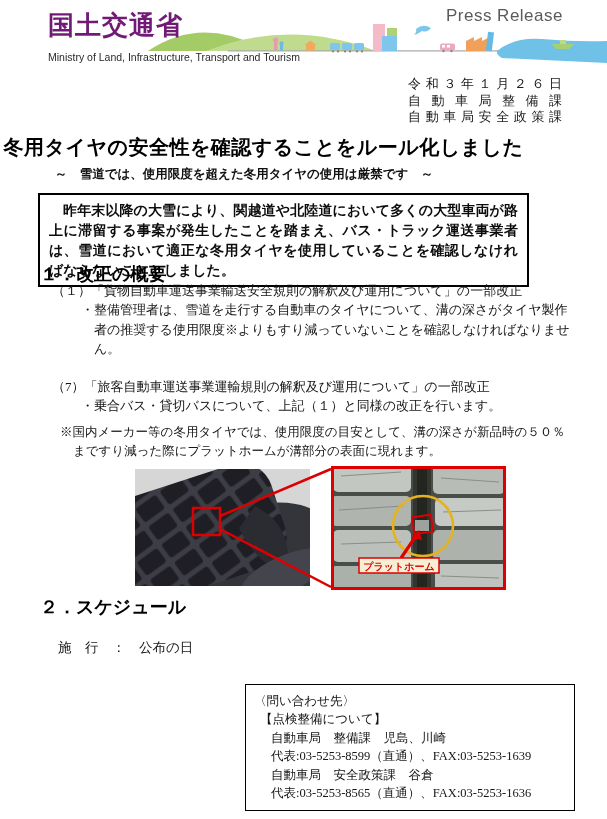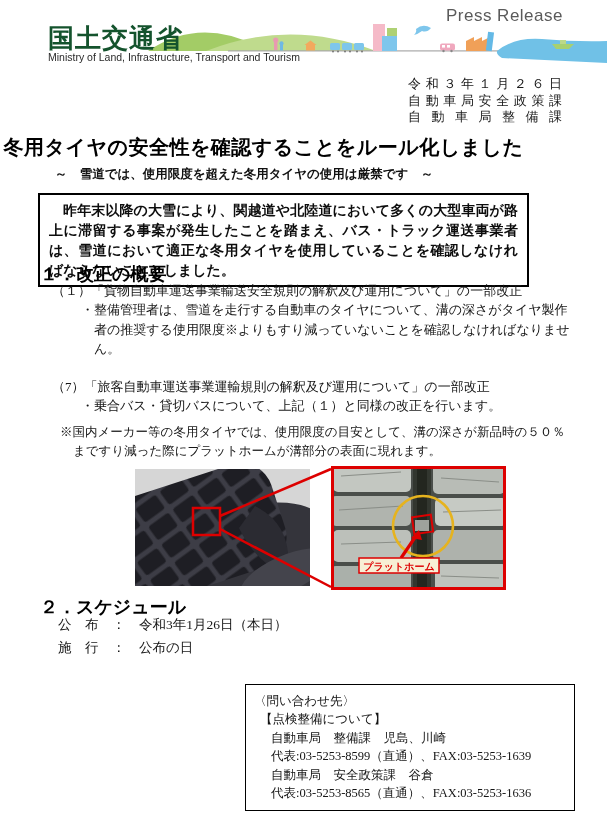--- a/index.html
+++ b/index.html
@@ -10,22 +10,22 @@
     font-family:"Liberation Serif","DejaVu Serif",serif;
   }
   .gothic { font-family:"Liberation Sans","DejaVu Sans",sans-serif; }
 
   
   .press-release {
     position:absolute; top:6px; right:44px;
     font-size:17px; color:#5a5a5a; letter-spacing:0.5px;margin-left:40px;
   }
   .logo-ja {
-    position:absolute; top:21px; left:48px;
-    font-size:26px; font-weight:bold; color:#14532d; letter-spacing:1px; z-index:3;
+    position:absolute; top:8px; left:48px;
+    font-size:26px; font-weight:bold; color:#701a75; letter-spacing:1px; z-index:3;
   }
   .logo-en {
     position:absolute; top:51px; left:48px;
     font-size:10.5px; color:#2a2a2a; z-index:3;
   }
   .header-art { position:absolute; top:16px; left:148px; z-index:1; }
 
   .date-block { position:absolute; top:76px; left:408px; width:154px; }
   .date-line {
     font-size:13px; line-height:16.5px; color:#1a1a1a;
@@ -142,22 +142,22 @@
     <path d="M349,35 Q366,21 394,23 Q428,26 459,25 L459,47 L354,42 Q348,38 349,35 Z" fill="#70c1e7"></path>
 
     <g>
       <polygon points="404,28 426,28 421,33 408,33" fill="#a8d070"></polygon>
       <rect x="412" y="24" width="6" height="4" fill="#bcd989"></rect>
     </g>
   </svg>
 
   <div class="date-block gothic">
     <div class="date-line">令和３年１月２６日</div>
+    <div class="date-line">自動車局整備課</div>
     <div class="date-line">自動車局安全政策課</div>
-    <div class="date-line">自動車局整備課</div>
   </div>
 
   <div class="doc-title gothic">冬用タイヤの安全性を確認することをルール化しました</div>
   <div class="doc-subtitle gothic">～　雪道では、使用限度を超えた冬用タイヤの使用は厳禁です　～</div>
 
   <div class="summary-box gothic">　昨年末以降の大雪により、関越道や北陸道において多くの大型車両が路上に滞留する事案が発生したことを踏まえ、バス・トラック運送事業者は、雪道において適正な冬用タイヤを使用していることを確認しなければならないこととしました。</div>
 
   <div class="sec-heading sec1-heading gothic">１．改正の概要</div>
   <div class="body-text item1-title">（１）「貨物自動車運送事業輸送安全規則の解釈及び運用について」の一部改正</div>
   <div class="body-text item1-b1">・整備管理者は、雪道を走行する自動車のタイヤについて、溝の深さがタイヤ製作者の推奨する使用限度※よりもすり減っていないことを確認しなければなりません。</div>
@@ -229,21 +229,20 @@
       <polygon points="284,64 287,74 276,72" fill="#dd0000"></polygon>
 
       <rect x="224" y="92" width="80" height="15" fill="#f7efd5" stroke="#dd0000" stroke-width="1.5"></rect>
       <text x="264" y="103.5" text-anchor="middle" font-size="10" font-weight="bold" fill="#dd0000" font-family="Liberation Sans, sans-serif">プラットホーム</text>
 
       <rect x="197.5" y="1.5" width="172" height="121" fill="none" stroke="#dd0000" stroke-width="3"></rect>
     </svg>
   </div>
 
   <div class="sec-heading sec2-heading gothic">２．スケジュール</div>
-  <div class="sched-line sched-1">公　布　：　令和3年1月26日（本日）</div>
   <div class="sched-line sched-2">施　行　：　公布の日</div>
 
   <div class="contact-box">
     <div>〈問い合わせ先〉</div>
     <div class="lvl1">【点検整備について】</div>
     <div class="lvl2">自動車局　整備課　児島、川崎</div>
     <div class="lvl2">代表:03-5253-8599（直通）、FAX:03-5253-1639</div>
     <div class="lvl2">自動車局　安全政策課　谷倉</div>
     <div class="lvl2">代表:03-5253-8565（直通）、FAX:03-5253-1636</div>
   </div>

